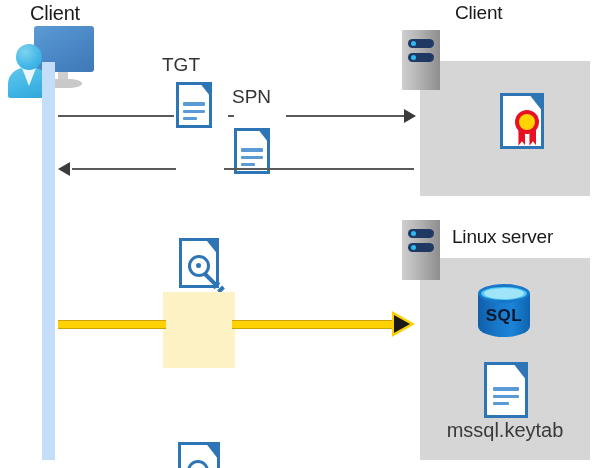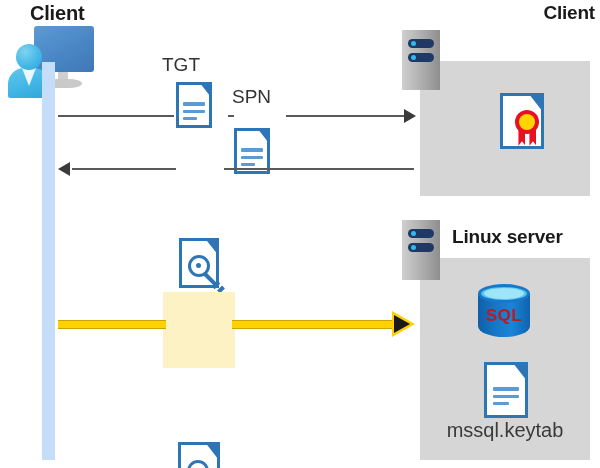--- a/index.html
+++ b/index.html
@@ -3,23 +3,22 @@
 <meta charset="utf-8">
 <style>
   html,body{margin:0;padding:0;background:#ffffff;}
   body{width:600px;height:468px;position:relative;overflow:hidden;
        font-family:"Liberation Sans","DejaVu Sans",sans-serif;}
   #stage{position:absolute;left:0;top:0;width:600px;height:468px;}
   .abs{position:absolute;}
 
   
   .title-bold{
-    font-weight:bold;color:#1a1a1a;line-height:1.12;
+    font-weight:normal;color:#1a1a1a;line-height:1.12;
     letter-spacing:-0.2px;
-    text-align:right;
   }
   .plain-label{color:#333333;}
   .file-label{color:#3a3a3a;}
 
   
   #client-title{left:30px;top:2px;font-size:20px;}
 
   
   #dc-title{left:455px;top:2px;font-size:19px;width:140px;}
   #dc-box{left:420px;top:61px;width:170px;height:135px;background:#d6d6d6;}
@@ -124,21 +123,21 @@
   
   #sql-icon{left:476px;top:284px;width:56px;height:62px;}
   #sql-body{position:absolute;left:2px;top:9px;width:52px;height:44px;
      background:linear-gradient(to right,#0f5fa8 0%,#1877c9 35%,#1b84d8 65%,#0f63ad 100%);
      border-radius:0 0 26px 26px/0 0 11px 11px;}
   #sql-top{position:absolute;left:2px;top:0px;width:52px;height:19px;border-radius:50%;
      background:#50c8f0;border:3px solid #1877c9;box-sizing:border-box;}
   #sql-top-in{position:absolute;left:8px;top:4px;width:40px;height:11px;border-radius:50%;
      background:#9fe4f8;}
   #sql-text{position:absolute;left:0;top:22px;width:56px;text-align:center;
-     color:#b91c1c;font-size:17px;font-weight:bold;letter-spacing:0.5px;}
+     color:#0f172a;font-size:17px;font-weight:bold;letter-spacing:0.5px;}
 
   #keytab-label{left:420px;top:419px;width:170px;text-align:center;font-size:20px;}
   #tgt-label{left:162px;top:54px;font-size:19px;}
   #spn-label{left:232px;top:54px;font-size:19px;margin-top:32px;}
 </style>
 </head>
 <body>
 
 <div id="stage">
 

